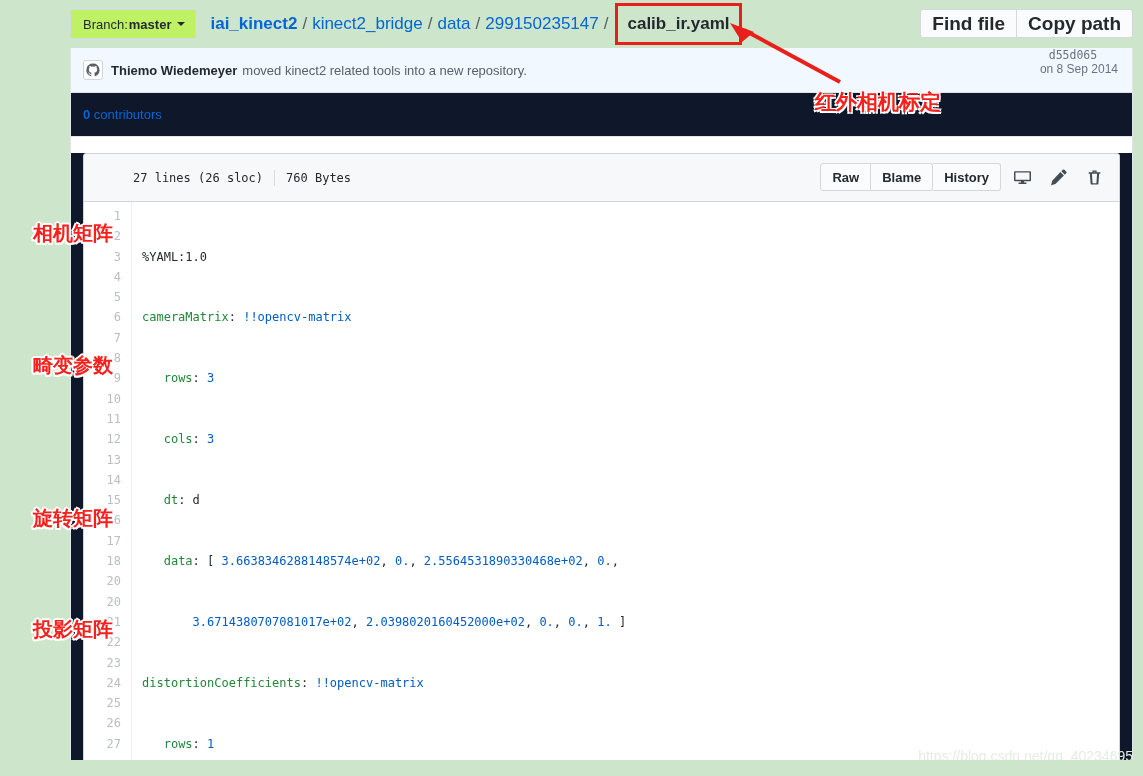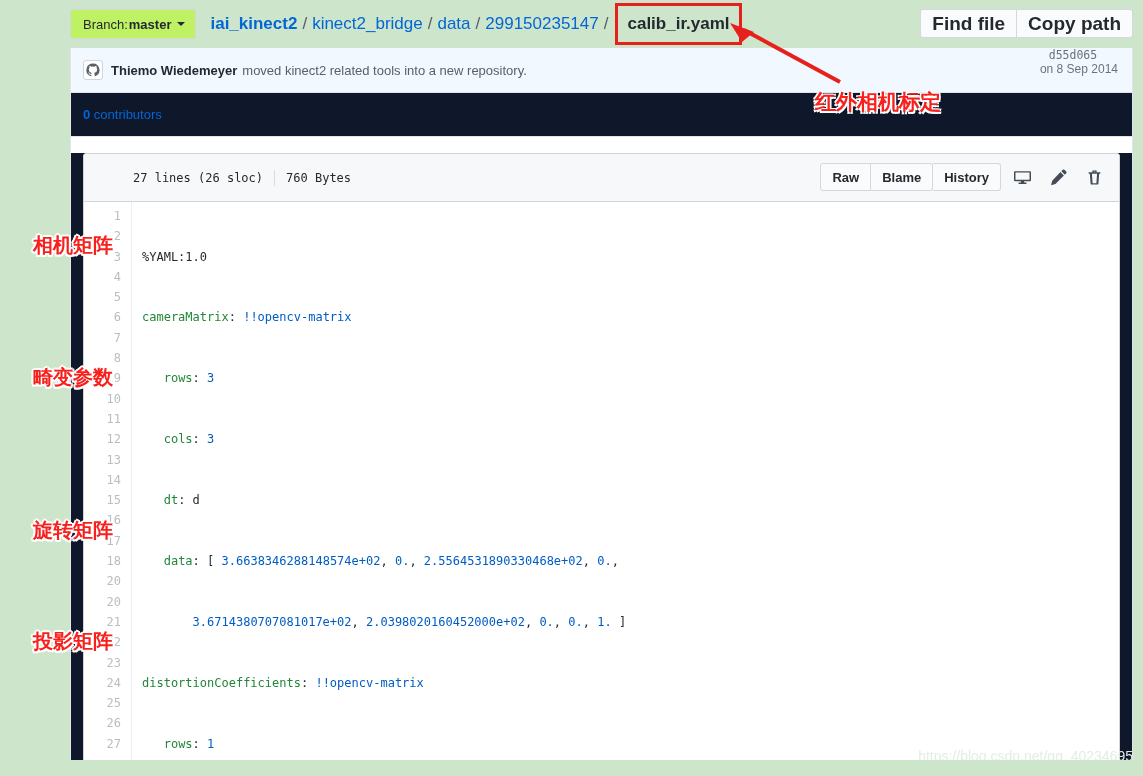--- a/index.html
+++ b/index.html
@@ -226,21 +226,20 @@
     font-weight: 700;
     color: #f8201c;
     font-size: 20px;
     letter-spacing: 0px;
     white-space: nowrap;
     text-shadow:
       -1.5px -1.5px 0 #fff, 1.5px -1.5px 0 #fff,
       -1.5px 1.5px 0 #fff, 1.5px 1.5px 0 #fff,
       0 -2px 0 #fff, 0 2px 0 #fff, -2px 0 0 #fff, 2px 0 0 #fff;
     z-index: 40;
-    margin-top: 12px;
   }
   .anno-cn-main {
     position: absolute;
     font-family: "DejaVu Sans", sans-serif;
     font-weight: 700;
     color: #f8201c;
     font-size: 21px;
     white-space: nowrap;
     text-shadow:
       -1.5px -1.5px 0 #fff, 1.5px -1.5px 0 #fff,

